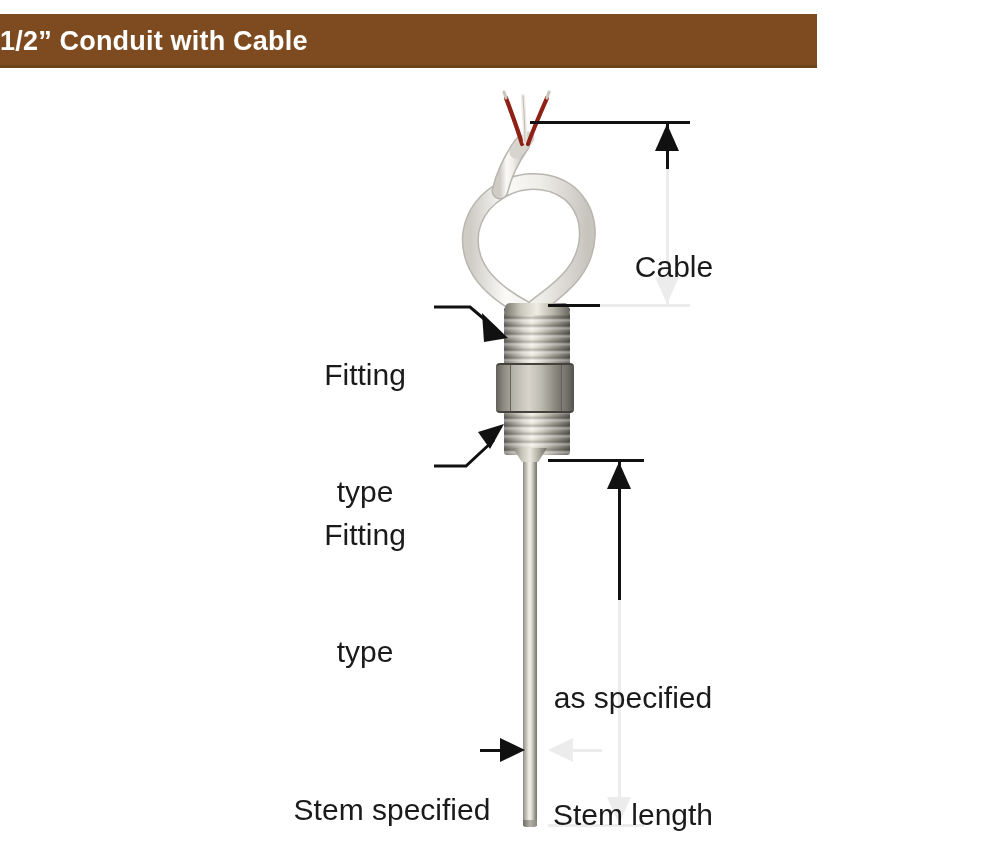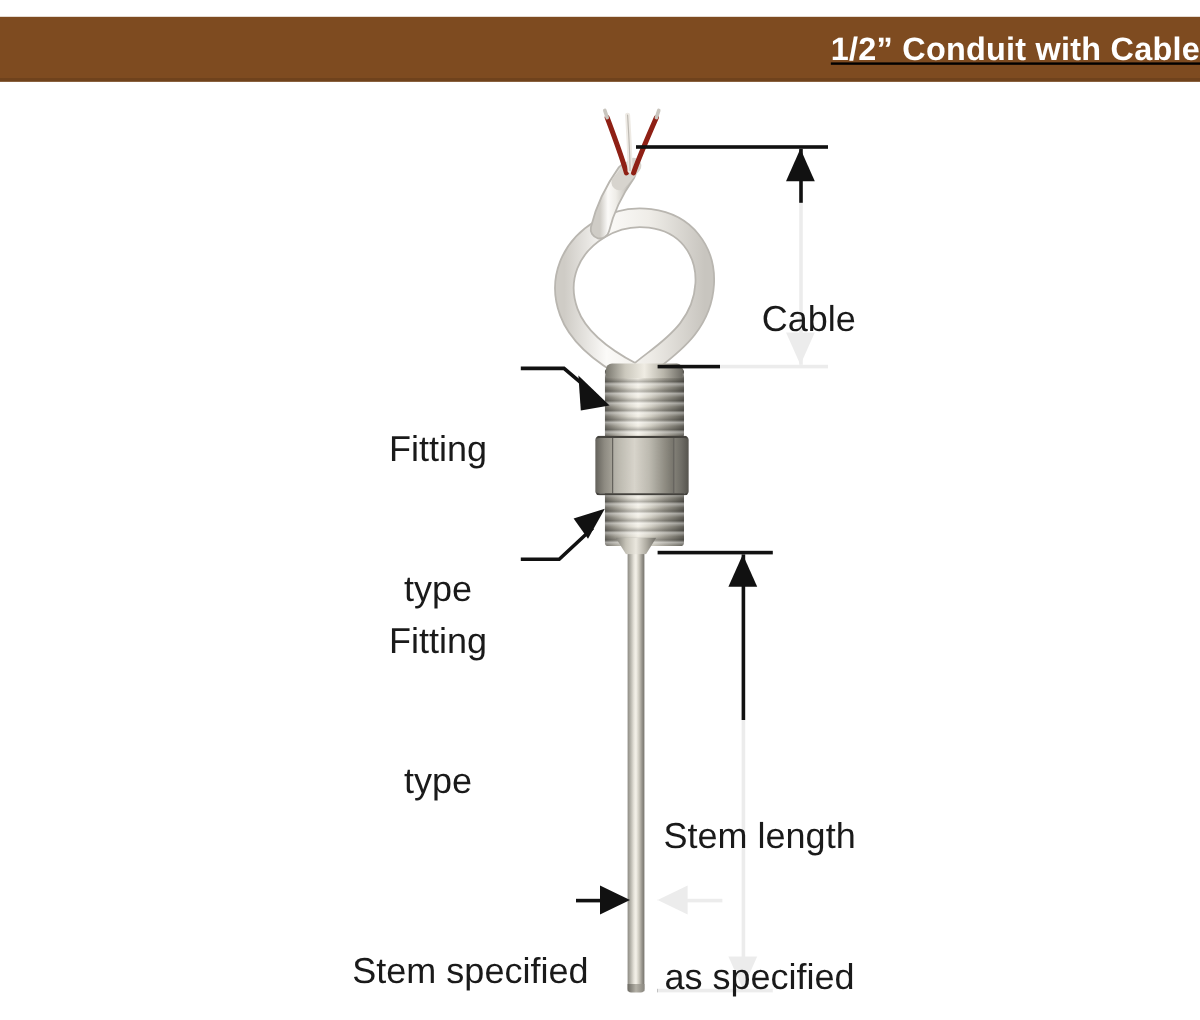--- a/index.html
+++ b/index.html
@@ -13,28 +13,27 @@
     font-family: "Liberation Sans", sans-serif;
     position: relative;
     overflow: hidden;
   }
 
   
   #header-banner {
     position: absolute;
     left: 0;
     top: 14px;
-    width: 1000px;
+    width: 817px;
     height: 54px;
     background: #7e4b20;
     box-sizing: border-box;
     display: flex;
     align-items: center;
-    justify-content: flex-end;
-    text-decoration: underline;
+    justify-content: flex-start;
   }
   #header-banner::after {
     content: "";
     position: absolute;
     left: 0;
     bottom: 0;
     width: 100%;
     height: 3px;
     background: #6f421c;
   }
@@ -357,22 +356,22 @@
     <span class="ln">Cable</span>
   </div>
 
   <div class="hline" style="left:548px; top:459px; width:96px;"></div>
   <div class="hline" style="left:548px; top:824px; width:96px;"></div>
   <div class="vline" style="left:618px; top:462px; height:362px;"></div>
   <div class="arrow-up" style="left:607px; top:462px;"></div>
   <div class="arrow-down" style="left:607px; top:797px;"></div>
 
   <div class="label" id="label-stem-length">
+    <span class="ln">as specified</span>
     <span class="ln">Stem length</span>
-    <span class="ln">as specified</span>
   </div>
 
   <div class="hline" style="left:480px; top:749px; width:32px;"></div>
   <div class="arrow-right" style="left:500px; top:738px;"></div>
   <div class="hline" style="left:570px; top:749px; width:32px;"></div>
   <div class="arrow-left" style="left:548px; top:738px;"></div>
 
   <div class="label" id="label-stem-diameter">
     <span class="ln">Stem specified</span>
     

